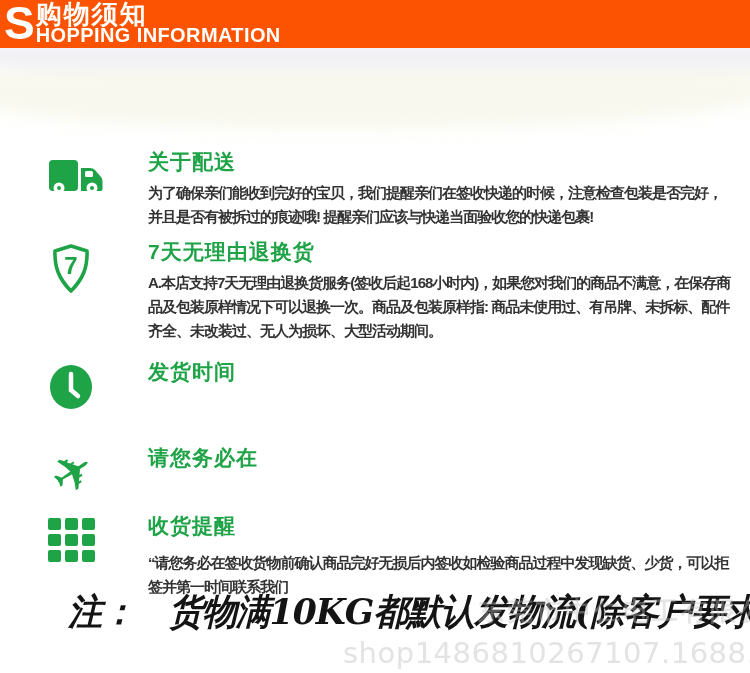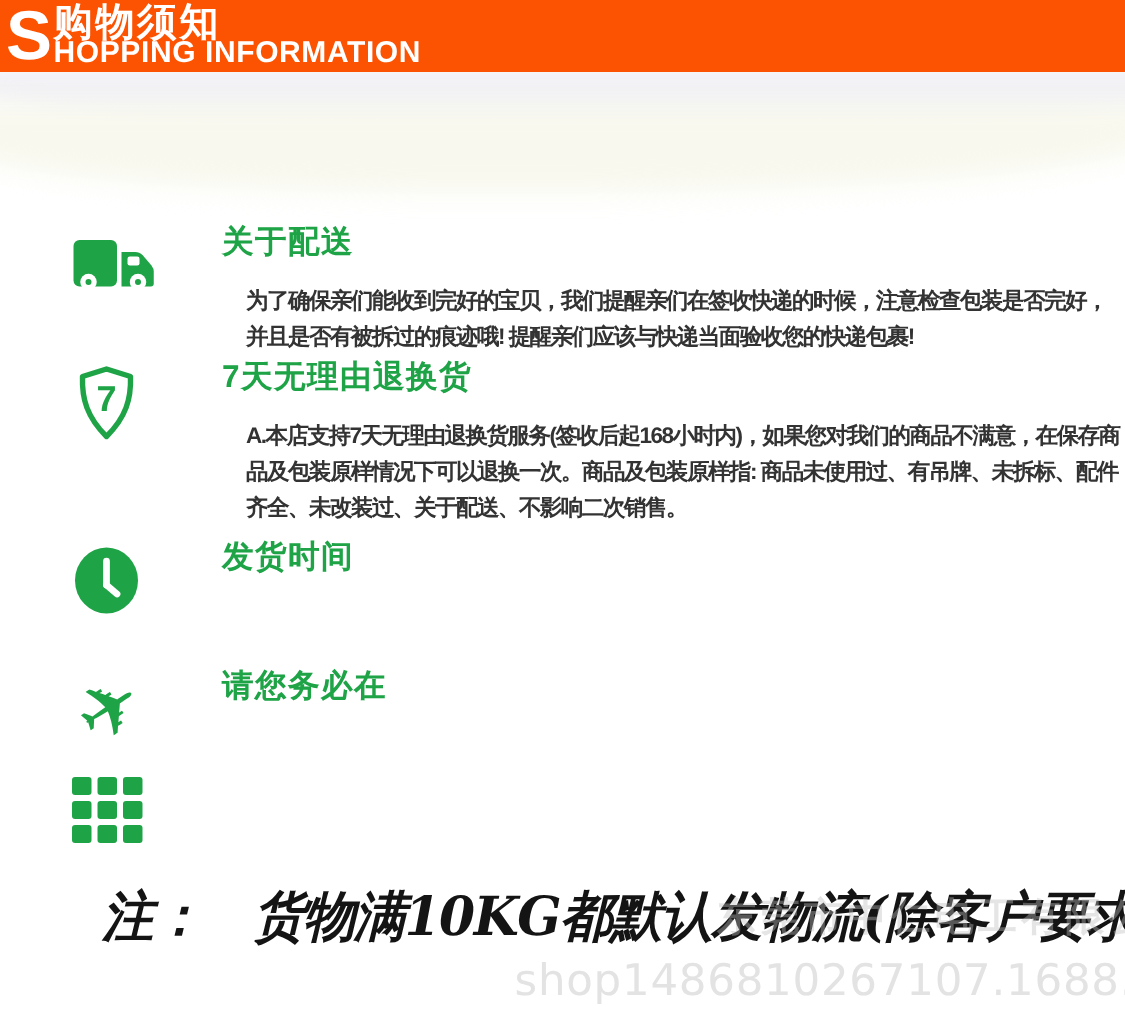--- a/index.html
+++ b/index.html
@@ -34,21 +34,21 @@
   }
   
   .section { position:absolute; left:48px; width:672px; display:flex; z-index:2; }
   .icon-col { width:100px; flex:0 0 100px; }
   .content  { flex:1; }
   .sec-title {
     margin:0 0 8px 0; font-size:21px; line-height:23px; font-weight:bold;
     color:#1fa347; letter-spacing:1px;
   }
   .sec-body {
-    margin:16px; font-size:15px; line-height:24px; font-weight:bold;
+    margin:0; font-size:15px; line-height:24px; font-weight:bold;
     color:#333333; letter-spacing:-1px; width:585px;
   }
   .sec-body + .sec-body { margin-top:15px; }
   .gap-lg .sec-title { margin-bottom:14px; }
   .plane-glyph {
     display:inline-block; font-size:50px; line-height:50px; color:#1fa347;
     transform:rotate(-33deg); transform-origin:50% 50%; margin:2px 0 0 4px;
   }
   
   .note {
@@ -105,21 +105,21 @@
 
 <div class="section" style="top:240px">
   <div class="icon-col">
     <svg width="46" height="56" viewBox="0 0 46 56" style="margin-top:3px">
       <path d="M23 3 L39 8 C39.5 23 36 35 23 48 C10 35 6.5 23 7 8 Z" fill="none" stroke="#1fa347" stroke-width="3.6" stroke-linejoin="round"></path>
       <text x="23" y="31" text-anchor="middle" font-size="24" font-weight="bold" fill="#1fa347" font-family="Liberation Sans, sans-serif">7</text>
     </svg>
   </div>
   <div class="content">
     <h2 class="sec-title">7天无理由退换货</h2>
-    <p class="sec-body">A.本店支持7天无理由退换货服务(签收后起168小时内)，如果您对我们的商品不满意，在保存商品及包装原样情况下可以退换一次。商品及包装原样指: 商品未使用过、有吊牌、未拆标、配件齐全、未改装过、关于配送、不影响二次销售。</p>
+    <p class="sec-body">A.本店支持7天无理由退换货服务(签收后起168小时内)，如果您对我们的商品不满意，在保存商品及包装原样情况下可以退换一次。商品及包装原样指: 商品未使用过、有吊牌、未拆标、配件齐全、未改装过、无人为损坏、大型活动期间。</p>
   </div>
 </div>
 
 <div class="section gap-lg" style="top:360px">
   <div class="icon-col">
     <svg width="46" height="48" viewBox="0 0 46 48" style="margin-top:3px">
       <ellipse cx="23" cy="24" rx="21" ry="22" fill="#1fa347"></ellipse>
       <line x1="23" y1="11" x2="23" y2="27" stroke="#ffffff" stroke-width="4.5" stroke-linecap="round"></line>
       <line x1="23" y1="27" x2="30" y2="33" stroke="#ffffff" stroke-width="4.5" stroke-linecap="round"></line>
     </svg>
@@ -147,17 +147,21 @@
         <rect x="34" y="0" width="13" height="12" rx="2"></rect>
         <rect x="0" y="16" width="13" height="12" rx="2"></rect>
         <rect x="17" y="16" width="13" height="12" rx="2"></rect>
         <rect x="34" y="16" width="13" height="12" rx="2"></rect>
         <rect x="0" y="32" width="13" height="12" rx="2"></rect>
         <rect x="17" y="32" width="13" height="12" rx="2"></rect>
         <rect x="34" y="32" width="13" height="12" rx="2"></rect>
       </g>
     </svg>
   </div>
+  <div class="content">
+    <h2 class="sec-title">收货提醒</h2>
+    <p class="sec-body"><span>“请您务必在</span><span style="font-weight:900">签收货物</span><span>前确认商品完好无损后内签收如检验商品过程中发现缺货、少货，可以拒签并第一时间联系我们</span></p>
+  </div>
 </div>
 
 <div class="note">注：　货物满10KG都默认发物流(除客户要求外)</div>
 <div class="wm-company">东莞市中仁电工有限公司</div>
 <div class="wm-shop">shop1486810267107.1688.com</div>
 
 </body></html>

